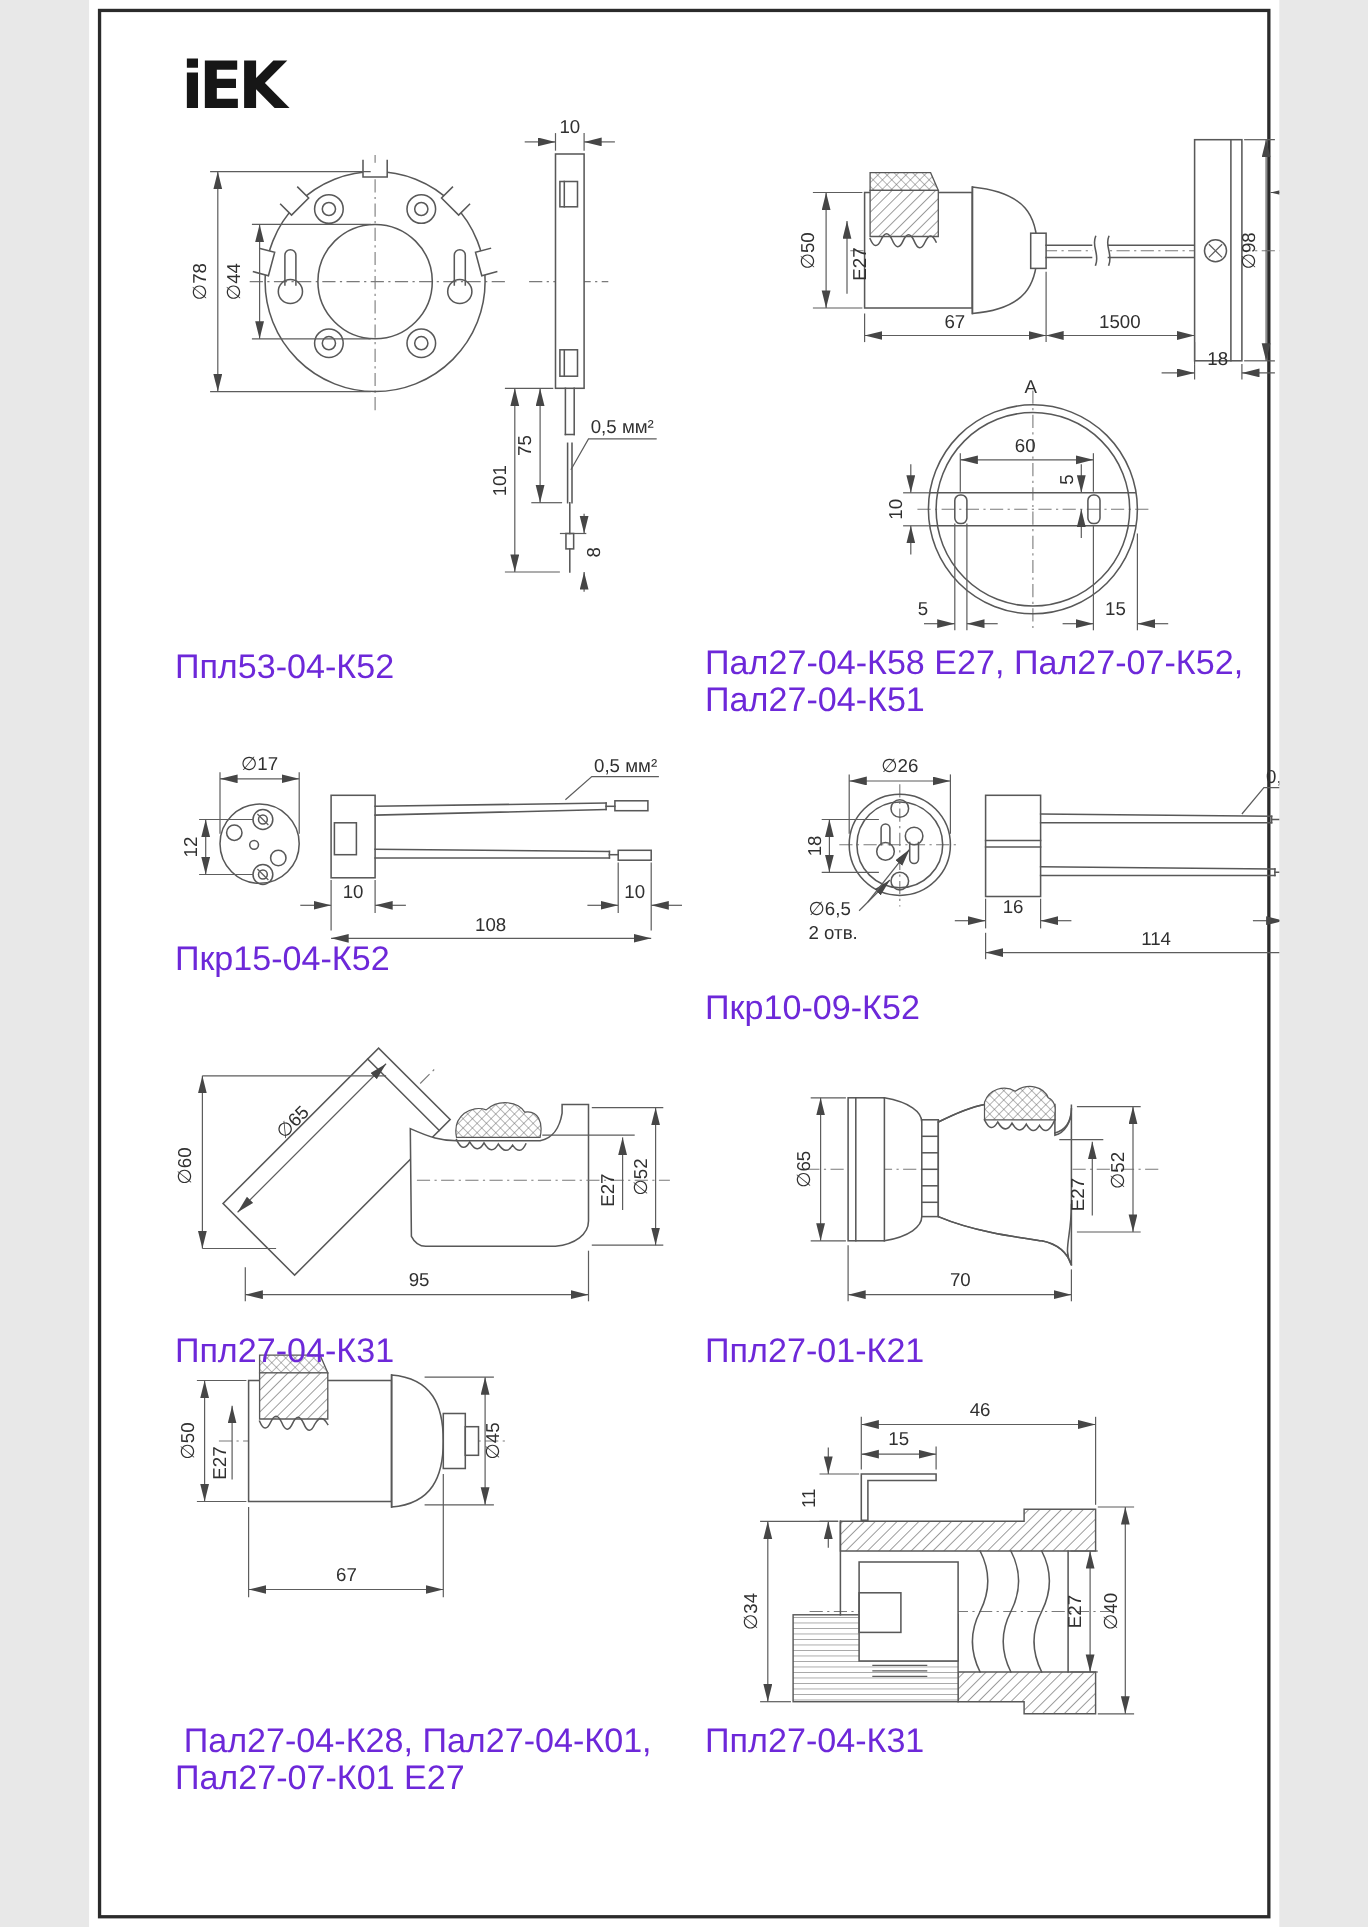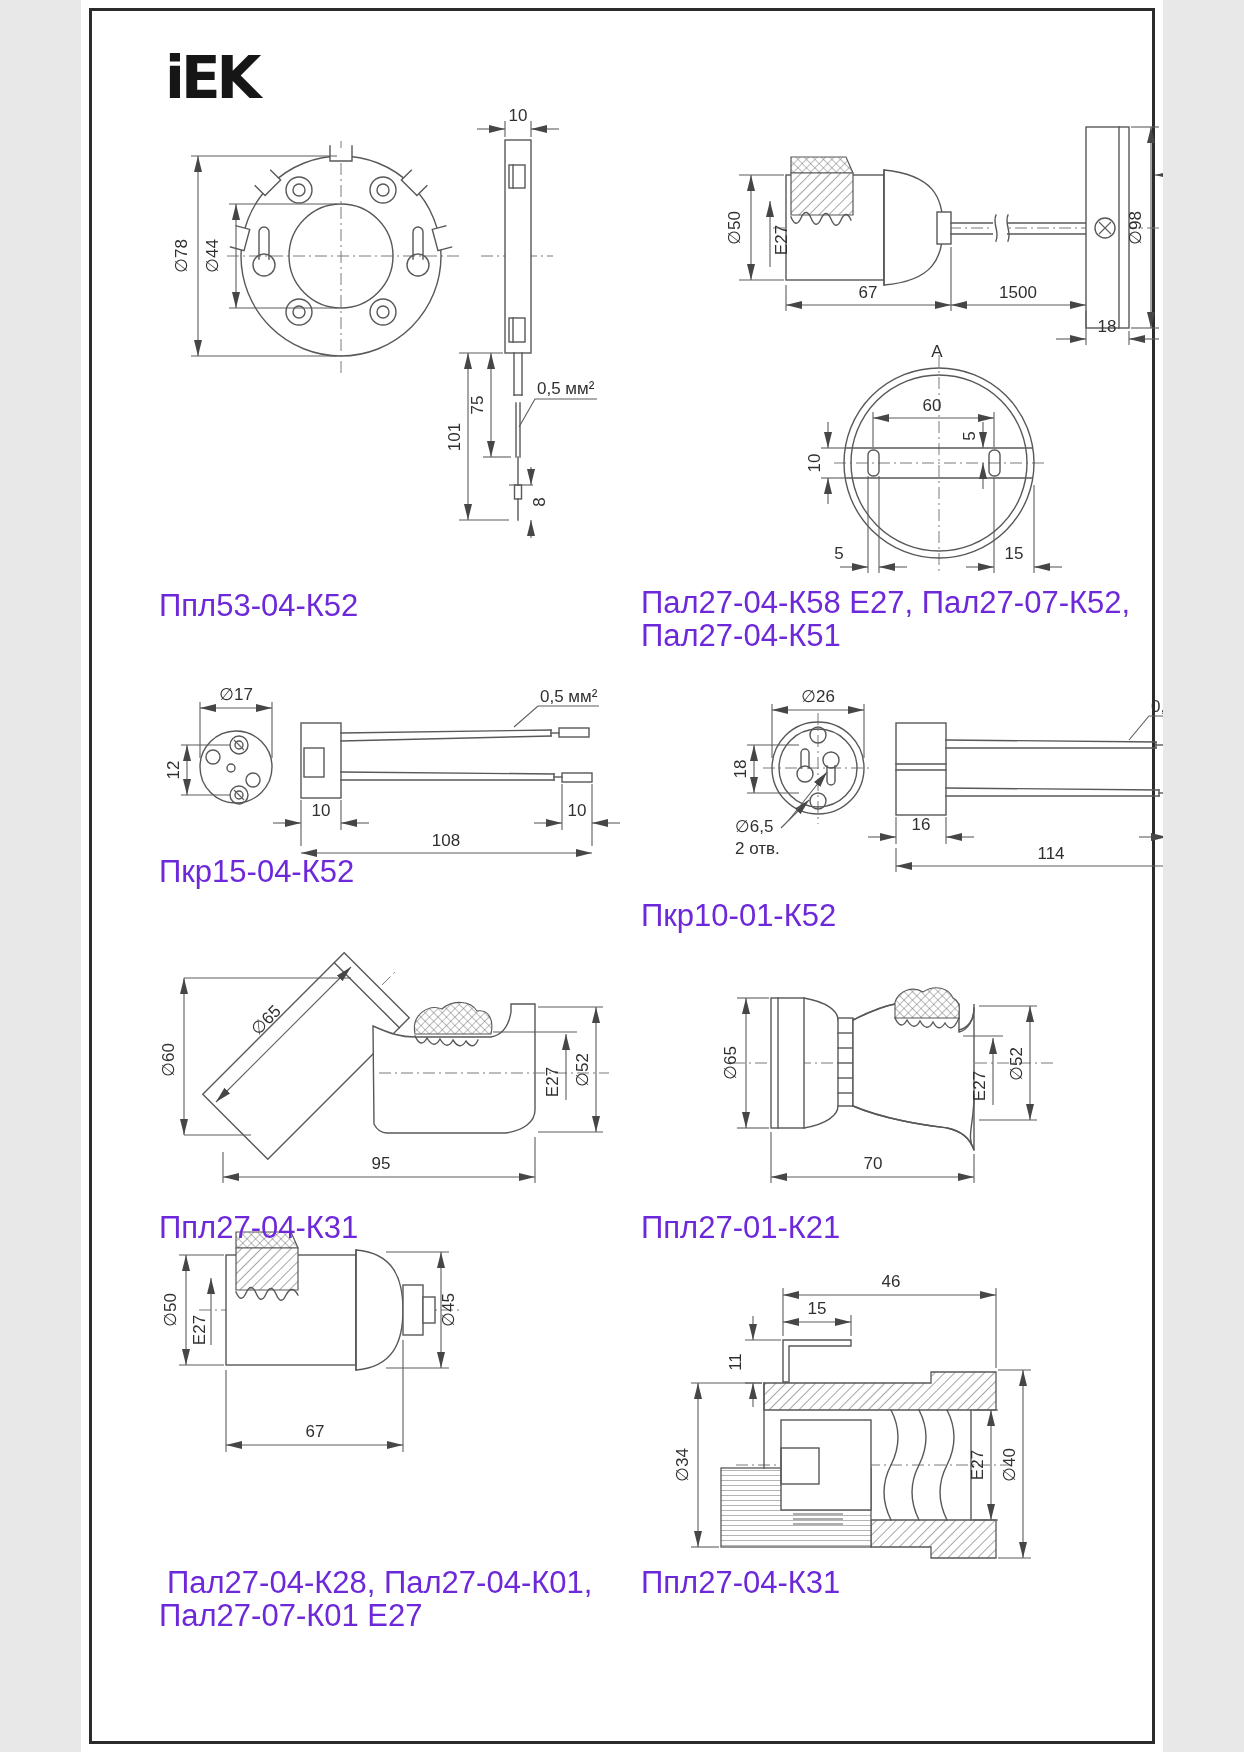--- a/index.html
+++ b/index.html
@@ -461,19 +461,19 @@
     <line class="dim" x1="357" y1="100" x2="390" y2="100"></line>
       <line class="dim" x1="357" y1="288" x2="390" y2="288"></line>
     <line class="dim" x1="382" y1="100" x2="382" y2="288" marker-start="url(#ma)" marker-end="url(#ma)"></line>
     <text class="mid" transform="translate(374 195) rotate(-90)">∅40</text>
   </svg>
 
   <div class="cap" style="left:78px;top:588px">Ппл53-04-К52</div>
   <div class="cap" style="left:560px;top:585px">Пал27-04-К58 Е27, Пал27-07-К52,</div>
   <div class="cap" style="left:560px;top:618px">Пал27-04-К51</div>
   <div class="cap" style="left:78px;top:854px">Пкр15-04-К52</div>
-  <div class="cap" style="left:560px;top:898px">Пкр10-01-К52</div>
+  <div class="cap" style="left:560px;top:898px">Пкр10-09-К52</div>
   <div class="cap" style="left:78px;top:1210px">Ппл27-04-К31</div>
   <div class="cap" style="left:560px;top:1210px">Ппл27-01-К21</div>
   <div class="cap" style="left:86px;top:1565px">Пал27-04-К28, Пал27-04-К01,</div>
   <div class="cap" style="left:78px;top:1598px">Пал27-07-К01 Е27</div>
   <div class="cap" style="left:560px;top:1565px">Ппл27-04-К31</div>
 </div>
 
 </body></html>

